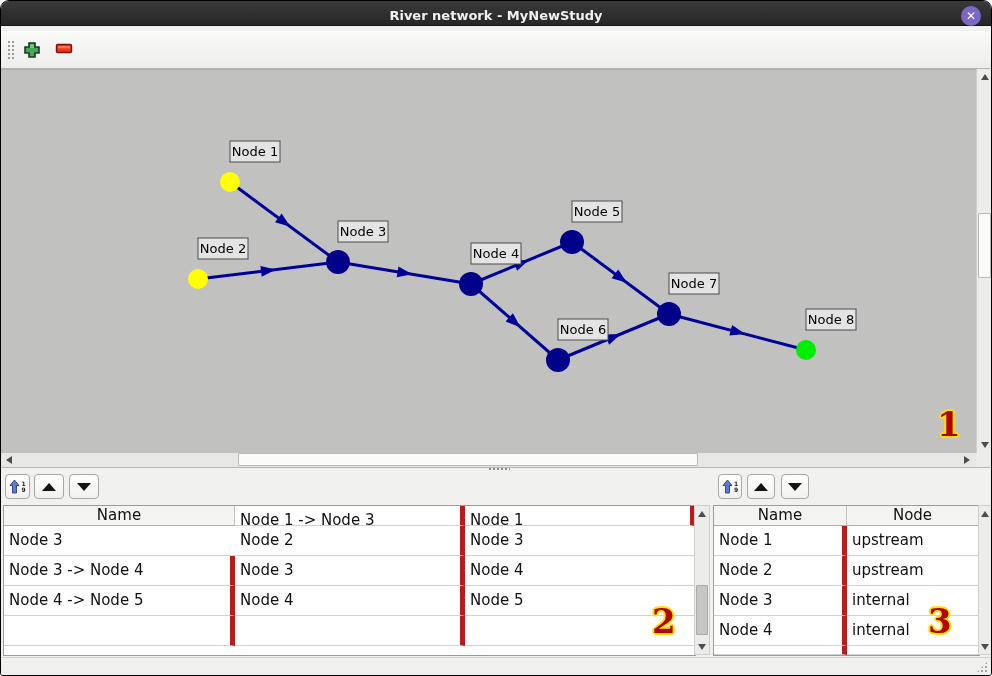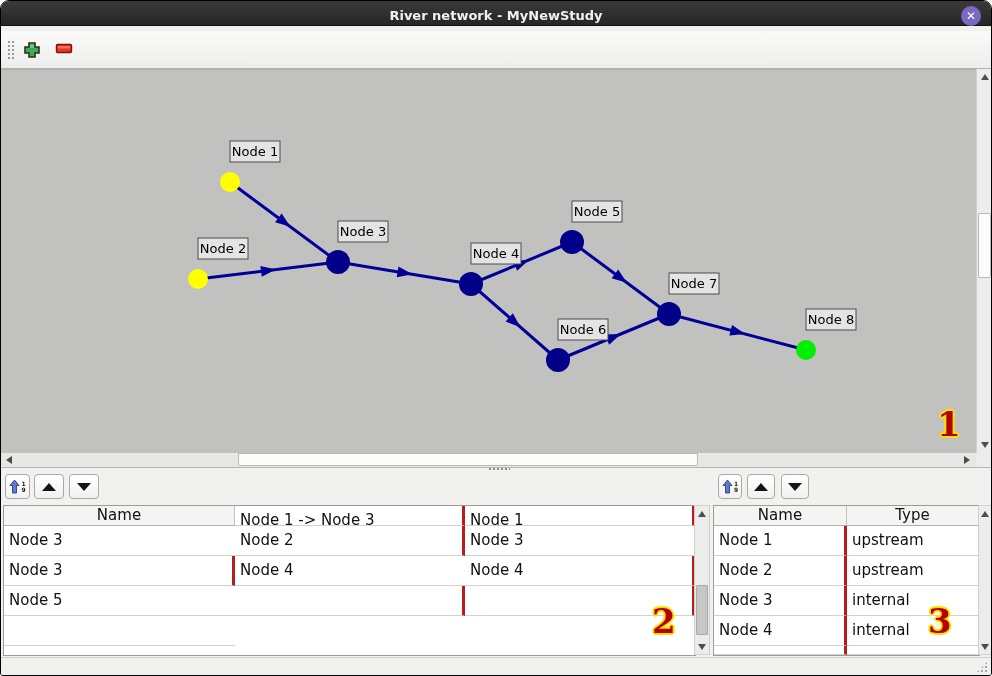--- a/index.html
+++ b/index.html
@@ -56,21 +56,21 @@
   .btri-up   { width:0; height:0; border-left:7px solid transparent; border-right:7px solid transparent; border-bottom:8px solid #141414; }
   .btri-down { width:0; height:0; border-left:7px solid transparent; border-right:7px solid transparent; border-top:8px solid #141414; }
   .sort-ic { display:flex; align-items:center; gap:1px; }
   .sort-nums { display:flex; flex-direction:column; font-size:6px; line-height:6px; color:#222; font-weight:bold; }
 
   
   .tbl { position:absolute; display:grid; background:#fff; border:1px solid #9b9b99; font-size:15px; }
   .th { background:#f4f4f2; border-right:1px solid #c2c2c0; border-bottom:1px solid #b0b0ae;
         text-align:center; line-height:19px; height:20px; color:#111; }
   .th:last-of-type,.td.lastcol { border-right:none; }
-  .td { border-right:3px solid #b91c1c; border-bottom:1px solid #d2d2d0; line-height:29px;
+  .td { border-right:5px solid #b91c1c; border-bottom:1px solid #d2d2d0; line-height:29px;
         padding-left:5px; color:#101010; white-space:nowrap; overflow:hidden; background:#fff; }
   .td.stub { line-height:8px; }
   .tbl-scroll { position:absolute; background:#ececea; border:1px solid #cfcfcd; }
 
   
   .statusbar { position:absolute; left:0; top:656px; width:100%; height:19px;
                background:#f0f0ee; border-top:1px solid #cfcfcd; }
   .grip { position:absolute; right:3px; bottom:3px; width:12px; height:12px;
           background-image:radial-gradient(#a4a4a2 1px, transparent 1.2px);
           background-size:4px 4px;
@@ -213,41 +213,43 @@
       <div class="btri-down"></div>
     </div>
 
   <div id="reachesTbl" class="tbl" style="left: 2px; top: 504px; grid-template-columns: 231px 230px 230px; grid-template-rows: 20px repeat(4, 30px) 9px;">
       <div class="th">Name</div>
       <div class="td">Node 1 -&gt; Node 3</div>
       <div class="td">Node 1</div>
       <div class="td lastcol">Node 3</div>
       <div class="td">Node 2</div>
       <div class="td lastcol">Node 3</div>
+      <div class="td">Node 3 -&gt; Node 4</div>
       <div class="td">Node 3</div>
       <div class="td lastcol">Node 4</div>
+      <div class="td">Node 4 -&gt; Node 5</div>
       <div class="td">Node 4</div>
       <div class="td lastcol">Node 5</div>
       <div class="td stub"></div>
       <div class="td stub"></div>
       <div class="td stub lastcol"></div>
     </div>
   <div class="tbl-scroll" style="left:693px; top:504px; width:16px; height:150px;">
     <div class="sb-btn" style="left:0; top:1px; width:14px; height:13px;">
         <div class="tri up"></div>
       </div>
     <div class="thumb" style="left:1px; top:79px; width:12px; height:50px; background:#c6c6c4; border-color:#aaaaa8;"></div>
     <div class="sb-btn" style="left:0; top:134px; width:14px; height:13px;">
         <div class="tri down"></div>
       </div>
   </div>
 
   <div id="nodesTbl" class="tbl" style="left: 712px; top: 504px; grid-template-columns: 133px 132px; grid-template-rows: 20px repeat(4, 30px) 9px;">
       <div class="th">Name</div>
-      <div class="th">Type</div>
+      <div class="th">Node</div>
       <div class="td">Node 1</div>
       <div class="td lastcol">upstream</div>
       <div class="td">Node 2</div>
       <div class="td lastcol">upstream</div>
       <div class="td">Node 3</div>
       <div class="td lastcol">internal</div>
       <div class="td">Node 4</div>
       <div class="td lastcol">internal</div>
       <div class="td stub"></div>
       <div class="td stub lastcol"></div>

